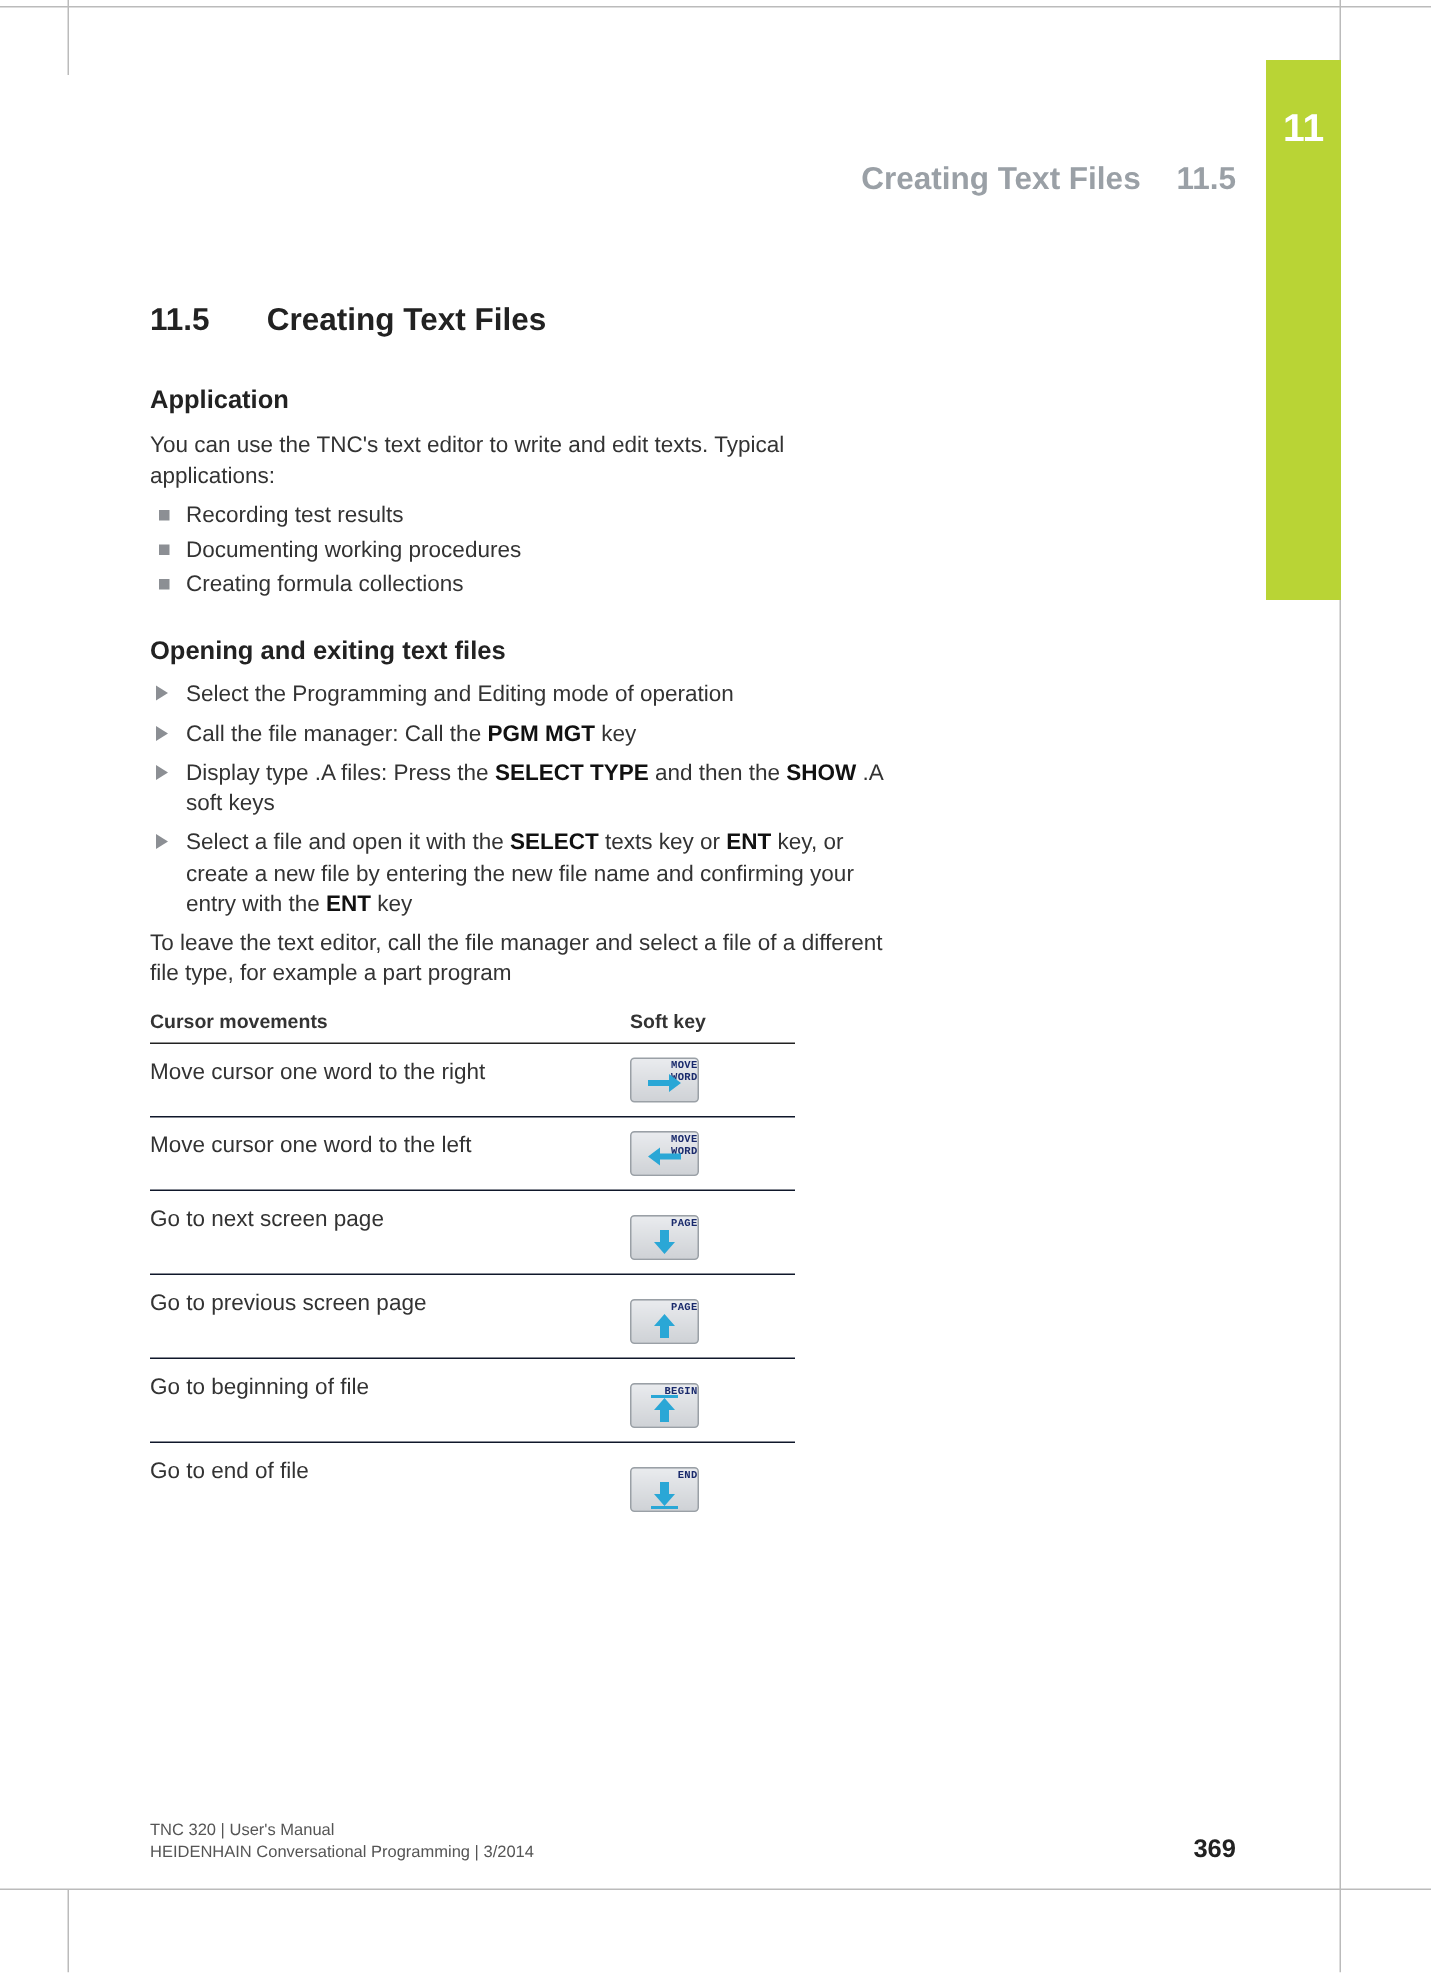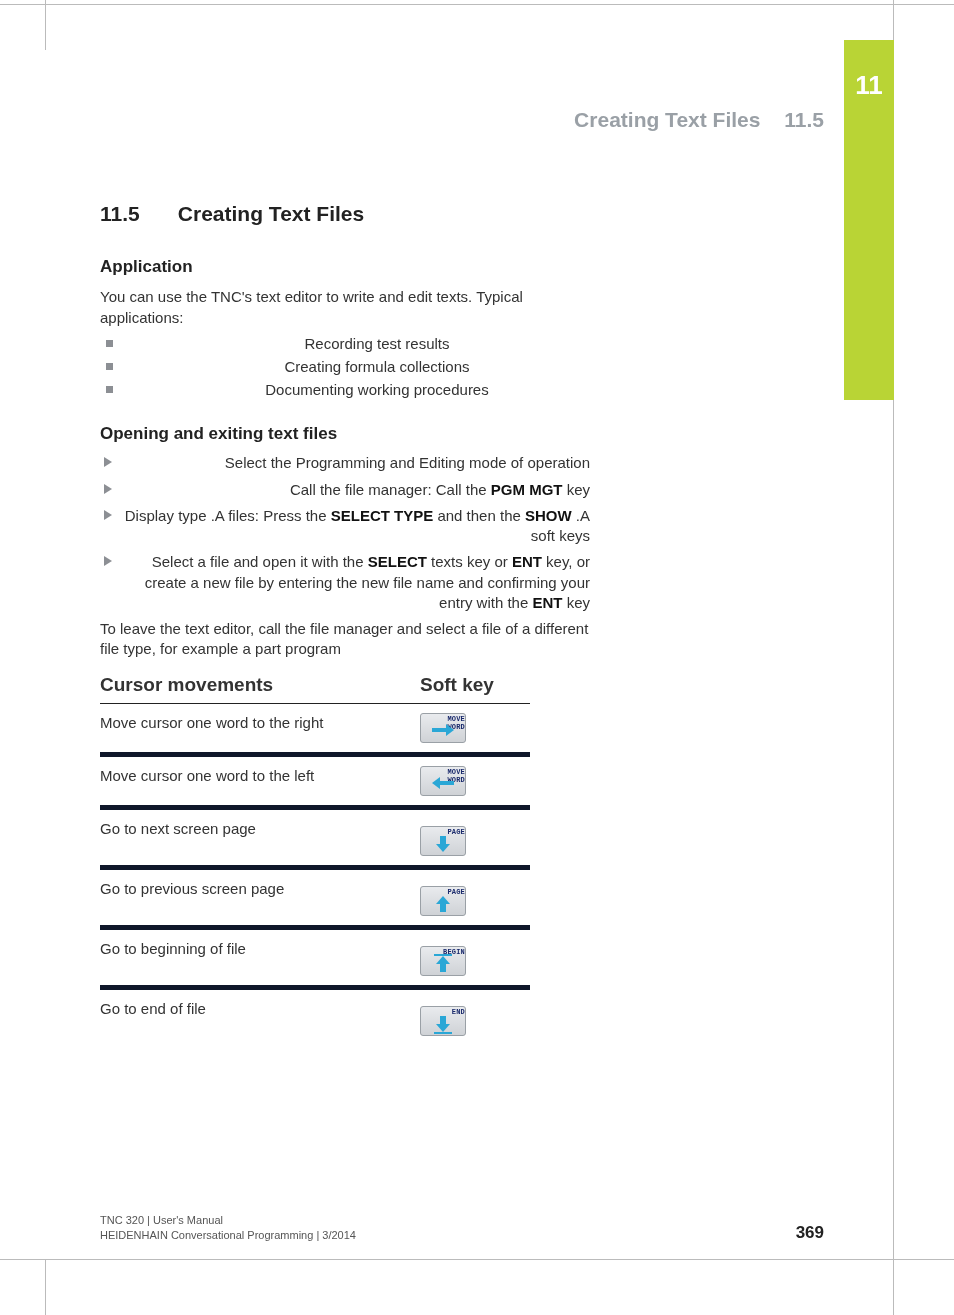--- a/index.html
+++ b/index.html
@@ -24,33 +24,33 @@
 
   .content {
     position: absolute; left: 100px; top: 200px; width: 530px;
     font-size: 15px; line-height: 1.35; color: #333;
   }
   .section-title { font-weight: bold; font-size: 21px; margin-bottom: 28px; color: #222; }
   .section-title .secnum { display: inline-block; width: 72px; }
   .h2 { font-weight: bold; font-size: 17px; margin-bottom: 8px; color: #222; }
   .para { margin-bottom: 6px; max-width: 430px; }
   ul.sq { list-style: none; padding: 0; margin: 2px 0 6px 0; }
-  ul.sq li { position: relative; padding-left: 24px; margin: 3px 0; text-align: center; }
+  ul.sq li { position: relative; padding-left: 24px; margin: 3px 0; }
   ul.sq li::before { content: ""; position: absolute; left: 6px; top: 6px; width: 7px; height: 7px; background: #8c8f94; }
-  ul.tri { list-style: none; padding: 0; margin: 2px 0 6px 0; text-align: right; }
+  ul.tri { list-style: none; padding: 0; margin: 2px 0 6px 0; }
   ul.tri li { position: relative; padding-left: 24px; margin: 6px 0; max-width: 490px; }
   ul.tri li::before { content: ""; position: absolute; left: 4px; top: 4px; width: 0; height: 0; border-top: 5px solid transparent; border-bottom: 5px solid transparent; border-left: 8px solid #8c8f94; }
   b { font-weight: bold; color: #111; }
 
   .block { margin-top: 22px; }
 
   table.softkeys { width: 430px; border-collapse: collapse; margin-top: 6px; }
-  table.softkeys th { text-align: left; font-size: 19px; padding: 6px 0 6px 0; border-bottom: 1px solid #222; }
+  table.softkeys th { text-align: left; font-size: 13px; padding: 6px 0 6px 0; border-bottom: 1px solid #222; }
   table.softkeys th.col2 { width: 110px; }
-  table.softkeys td { padding: 9px 0 9px 0; vertical-align: top; border-bottom: 5px solid #0f172a; }
+  table.softkeys td { padding: 9px 0 9px 0; vertical-align: top; border-bottom: 1px solid #0f172a; }
   table.softkeys tr:last-child td { border-bottom: none; }
 
   .softkey-btn {
     display: inline-block; width: 46px; height: 30px;
     background: linear-gradient(#e9ebee, #cfd2d6);
     border: 1px solid #9aa0a6; border-radius: 3px;
     text-align: right; font-family: "Courier New", monospace; font-size: 8px; color: #1a2a6c; font-weight: bold;
     position: relative; line-height: 1.05; padding-top: 2px;
   }
   .softkey-btn .lbl { display: block; font-size: 7px; letter-spacing: 0.2px; }
@@ -87,22 +87,22 @@
   <div class="content">
     <div class="section-title">
       <span class="secnum">11.5</span>
       <span>Creating Text Files</span>
     </div>
 
     <div class="h2">Application</div>
     <div class="para">You can use the TNC's text editor to write and edit texts. Typical applications:</div>
     <ul class="sq">
       <li>Recording test results</li>
+      <li>Documenting working procedures</li>
       <li>Creating formula collections</li>
-      <li>Documenting working procedures</li>
     </ul>
 
     <div class="block">
       <div class="h2">Opening and exiting text files</div>
       <ul class="tri">
         <li><span>Select the Programming and Editing mode of operation</span></li>
         <li><span>Call the file manager: Call the </span><b>PGM MGT</b><span> key</span></li>
         <li><span>Display type .A files: Press the </span><b>SELECT TYPE</b><span> and then the </span><b>SHOW</b><span> .A soft keys</span></li>
         <li><span>Select a file and open it with the </span><b>SELECT</b><span> texts key or </span><b>ENT</b><span> key, or create a new file by entering the new file name and confirming your entry with the </span><b>ENT</b><span> key</span></li>
       </ul>

